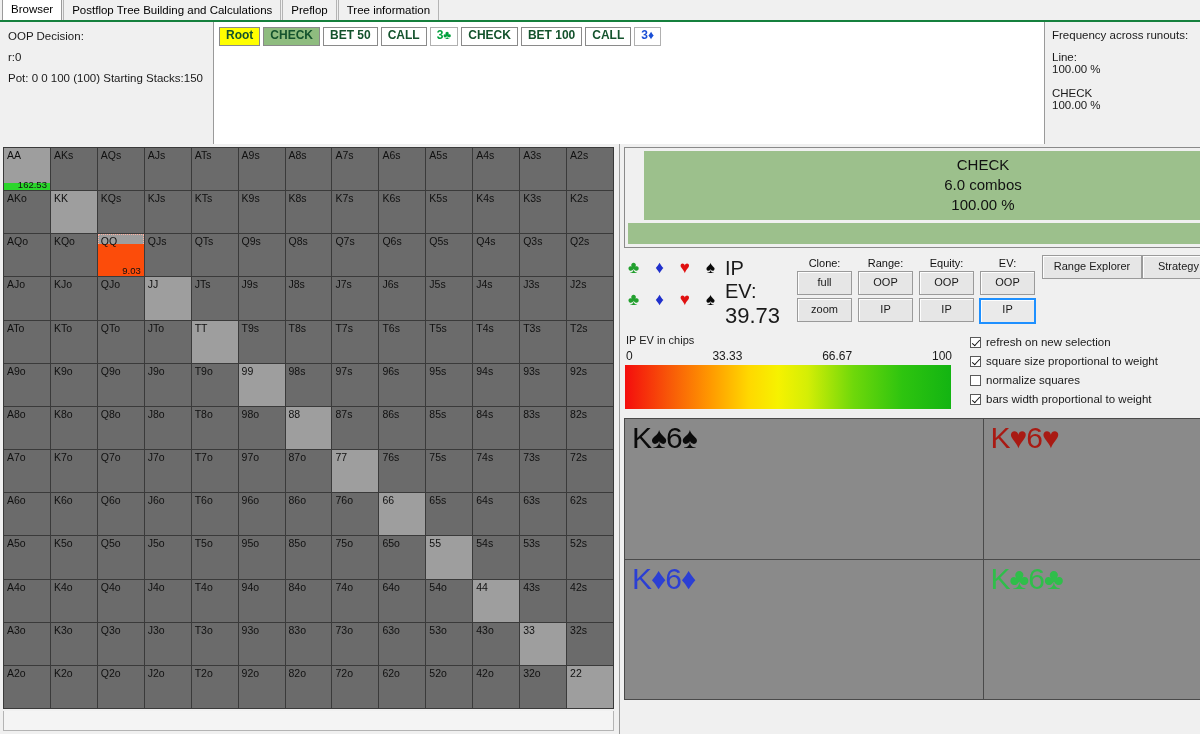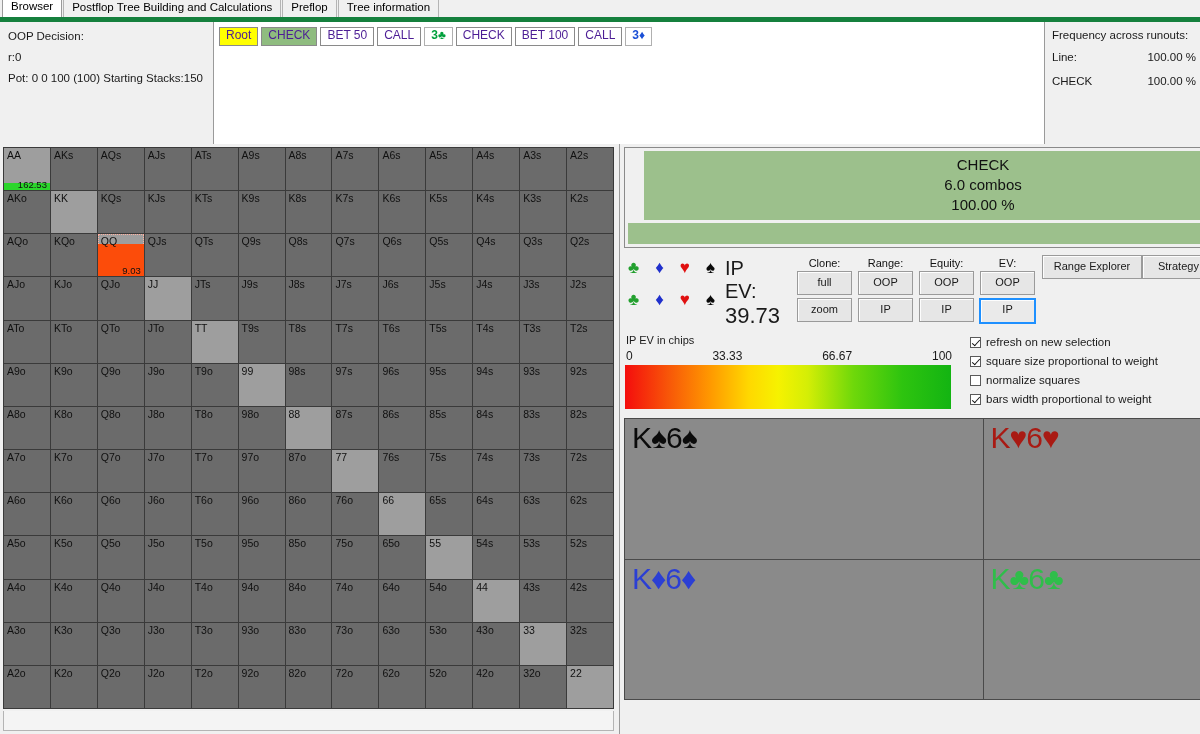--- a/index.html
+++ b/index.html
@@ -5,21 +5,21 @@
   html,body{margin:0;padding:0;}
   body{
     width:1200px;height:734px;overflow:hidden;
     background:#f0f0f0;
     font-family:"Liberation Sans", sans-serif;
     font-size:11px;color:#1a1a1a;
     -webkit-font-smoothing:none;
   }
   
   #tabbar{
-    height:22px;background:#f0f0f0;border-bottom:5px solid #15803d;
+    height:22px;background:#f0f0f0;border-bottom:2px solid #15803d;
     display:flex;align-items:flex-end;padding-left:2px;box-sizing:border-box;
   }
   .tab{
     height:20px;line-height:20px;padding:0 8px;font-size:11.5px;
     background:#f0f0f0;border:1px solid #b4b4b4;border-bottom:none;
     margin-right:1px;color:#000;white-space:nowrap;cursor:default;
   }
   .tab.active{background:#ffffff;border-color:#9a9a9a;height:21px;line-height:21px;position:relative;z-index:2;}
   
   #topzone{height:122px;display:flex;background:#f0f0f0;box-sizing:border-box;}
@@ -34,31 +34,31 @@
     background:#e3e3e3;border:1px solid #9a9a9a;border-radius:1px;
     box-shadow:inset 1px 1px 0 #fff;cursor:default;font-weight:bold;
   }
   .bcard{font-size:13px;font-weight:bold;letter-spacing:-.5px;}
   .s-h{color:#e00000;} .s-d{color:#1a4fd6;} .s-c{color:#009a34;}
   #potline{font-size:11.5px;margin-top:3px;}
   
   #actionpane{flex:1;position:relative;background:#ffffff;border-right:1px solid #9a9a9a;}
   #actionline{display:flex;gap:3px;padding:5px 0 0 5px;}
   .act{
-    height:17px;line-height:15px;padding:0 6px;font-size:12px;font-weight:normal;
-    border:1px solid #8a8a8a;background:#ffffff;color:#4c1d95;cursor:default;white-space:nowrap;
+    height:17px;line-height:15px;padding:0 6px;font-size:12px;font-weight:bold;
+    border:1px solid #8a8a8a;background:#ffffff;color:#14532d;cursor:default;white-space:nowrap;
   }
   .act.root{background:#ffff00;}
   .act.chk{background:#8fbc7f;}
   .act.card{font-weight:bold;border-color:#b0b0b0;}
   .card-c{color:#00a03c;} .card-d{color:#1a4fd6;}
   
   #freqpane{width:155px;box-sizing:border-box;padding:7px 4px 0 7px;background:#f0f0f0;}
   .freq-title{font-size:11.5px;margin-bottom:10px;white-space:nowrap;}
-  .freq-row{display:flex;justify-content:space-between;font-size:11.5px;margin-bottom:12px;}
+  .freq-row{display:flex;justify-content:space-between;font-size:11.5px;margin-bottom:12px;flex-direction:column;}
   
   #main{height:590px;display:flex;box-sizing:border-box;}
   
   #matrixpane{
     width:620px;box-sizing:border-box;padding:3px 5px 0 3px;background:#f0f0f0;
     border-right:1px solid #9a9a9a;
   }
   #matrix{
     width:611px;height:562px;display:grid;
     grid-template-columns:repeat(13,1fr);grid-template-rows:repeat(13,1fr);

